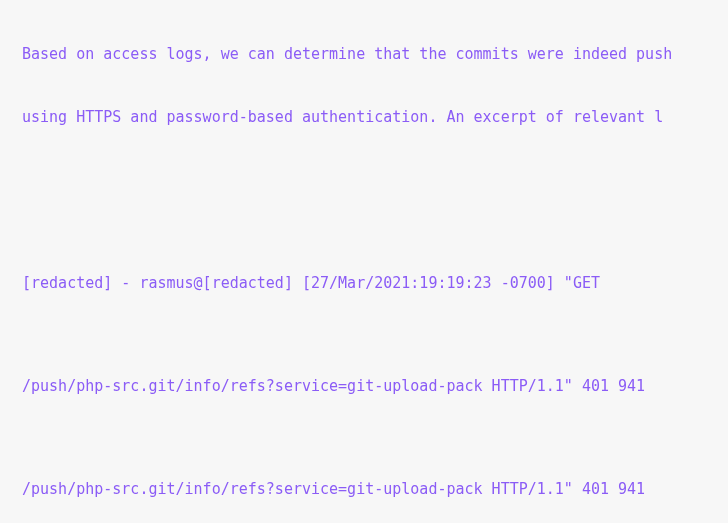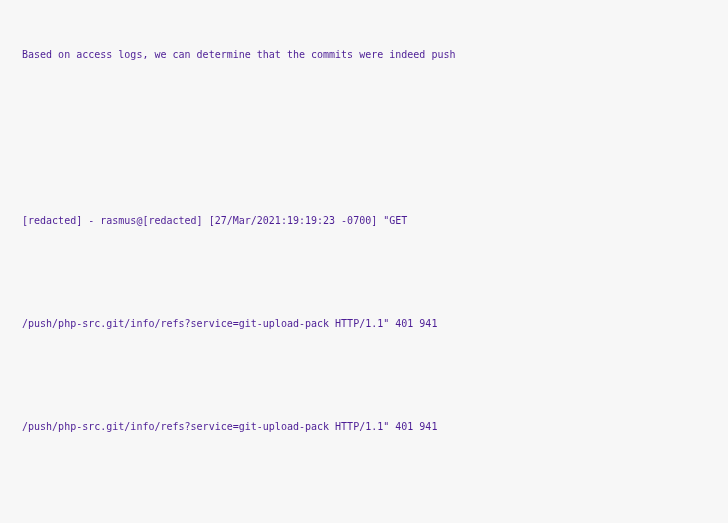--- a/index.html
+++ b/index.html
@@ -18,23 +18,23 @@
     position: relative;
     width: 728px;
     height: 523px;
     background: #f7f7f7;
     overflow: hidden;
     box-sizing: border-box;
     padding: 2px 0 0 22px;
   }
   .mono-block {
     font-family: "DejaVu Sans Mono", "Liberation Mono", monospace;
-    font-size: 10px;
+    font-size: 15px;
     line-height: 21px;
-    color: #4c1d95;
+    color: #8b5cf6;
     white-space: pre;
     letter-spacing: 0px;
   }
   #intro-paragraph {
     margin: 0;
   }
   #intro-paragraph .text-line {
     display: block;
     white-space: pre;
   }
@@ -48,20 +48,21 @@
     margin-top: 40px;
   }
 </style>
 </head>
 <body>
 
 <div id="page">
 
   <div id="intro-paragraph" class="mono-block">
     <span class="text-line">Based on access logs, we can determine that the commits were indeed push</span>
+    <span class="text-line">using HTTPS and password-based authentication. An excerpt of relevant l</span>
   </div>
 
   <div id="log-block" class="mono-block">
     <span class="log-line">[redacted] - rasmus@[redacted] [27/Mar/2021:19:19:23 -0700] "GET</span>
     <span class="log-line">/push/php-src.git/info/refs?service=git-upload-pack HTTP/1.1" 401 941</span>
     <span class="log-line">/push/php-src.git/info/refs?service=git-upload-pack HTTP/1.1" 401 941</span>
     
     
     
     

